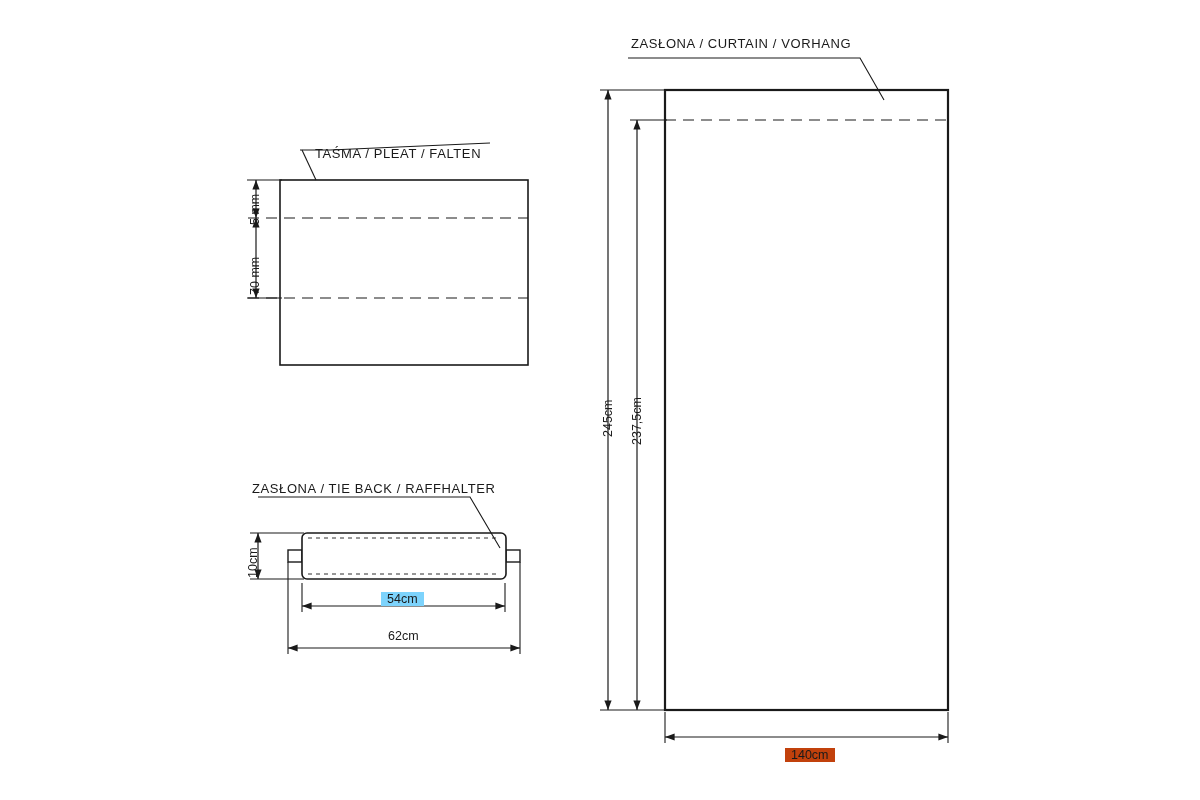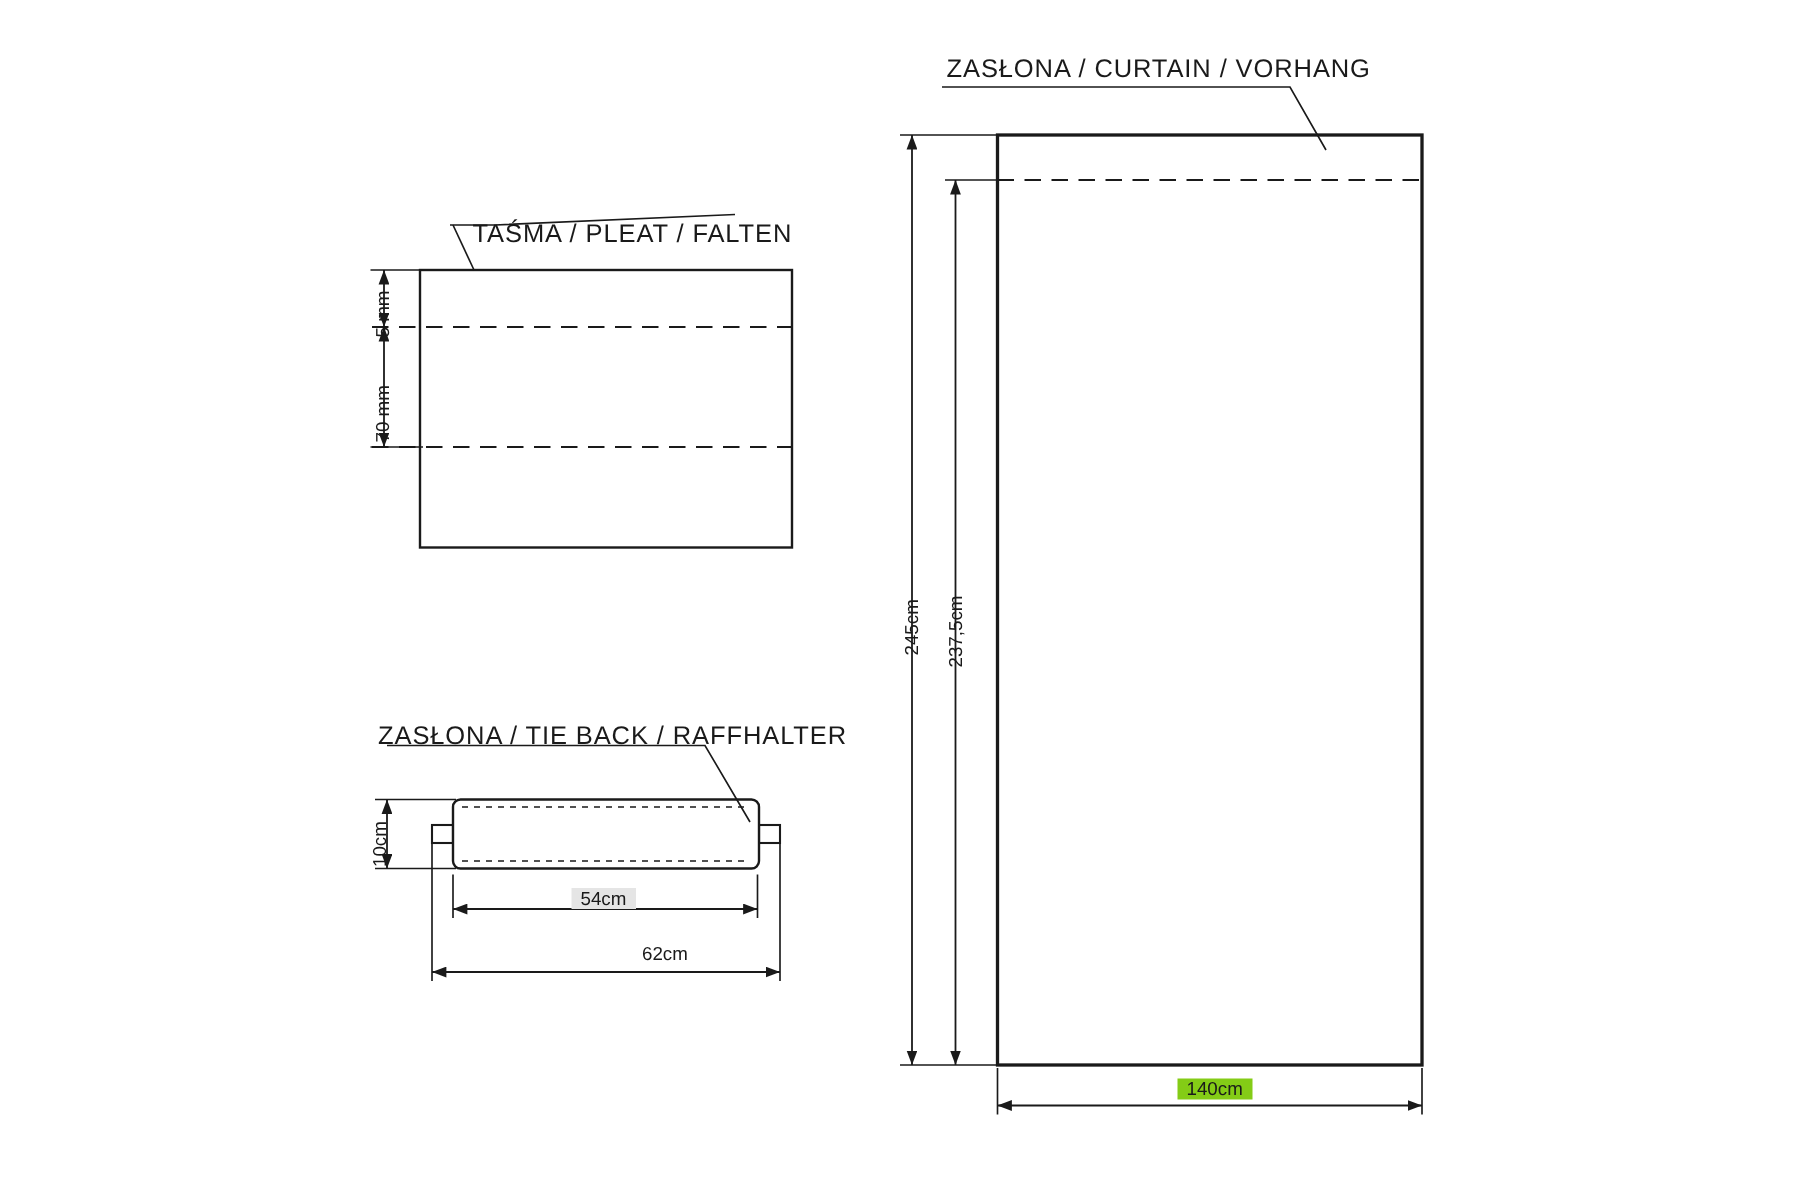--- a/index.html
+++ b/index.html
@@ -12,21 +12,21 @@
   }
   #stage {
     position: relative;
     width: 1200px;
     height: 800px;
     background: #ffffff;
     overflow: hidden;
   }
   .label {
     position: absolute;
-    font-size: 17px;
+    font-size: 13px;
     letter-spacing: 0.6px;
     color: #1a1a1a;
     white-space: nowrap;
     font-family: "Liberation Sans", sans-serif;
   }
   .dim-label {
     position: absolute;
     font-size: 12.5px;
     color: #1a1a1a;
     white-space: nowrap;
@@ -125,23 +125,23 @@
   <div class="label" style="left:252px; top:481px;">ZASŁONA / TIE BACK / RAFFHALTER</div>
 
   <div class="label" style="left:631px; top:36px;">ZASŁONA / CURTAIN / VORHANG</div>
 
   <div class="dim-label vtext" style="left:248px; top:225px;">5 mm</div>
 
   <div class="dim-label vtext" style="left:248px; top:295px;">70 mm</div>
 
   <div class="dim-label vtext" style="left:246px; top:578px;">10cm</div>
 
-  <div class="dim-label" style="left:381px; top:592px; background:#e5e5e5; padding:0 6px;">54cm</div>
+  <div class="dim-label" style="left:381px; top:592px; background:#7dd3fc; padding:0 6px;">54cm</div>
 
-  <div class="dim-label" style="left:382px; top:629px; background:#ffffff; padding:0 6px;margin-left:40px;">62cm</div>
+  <div class="dim-label" style="left:382px; top:629px; background:#ffffff; padding:0 6px;">62cm</div>
 
   <div class="dim-label vtext" style="left:601px; top:437px;">245cm</div>
 
   <div class="dim-label vtext" style="left:630px; top:445px;">237,5cm</div>
 
-  <div class="dim-label" style="left:785px; top:719px; background:#84cc16; padding:0 6px;text-align:center;">140cm</div>
+  <div class="dim-label" style="left:785px; top:748px; background:#c2410c; padding:0 6px;text-align:center;">140cm</div>
 
 </div>
 
 </body></html>

